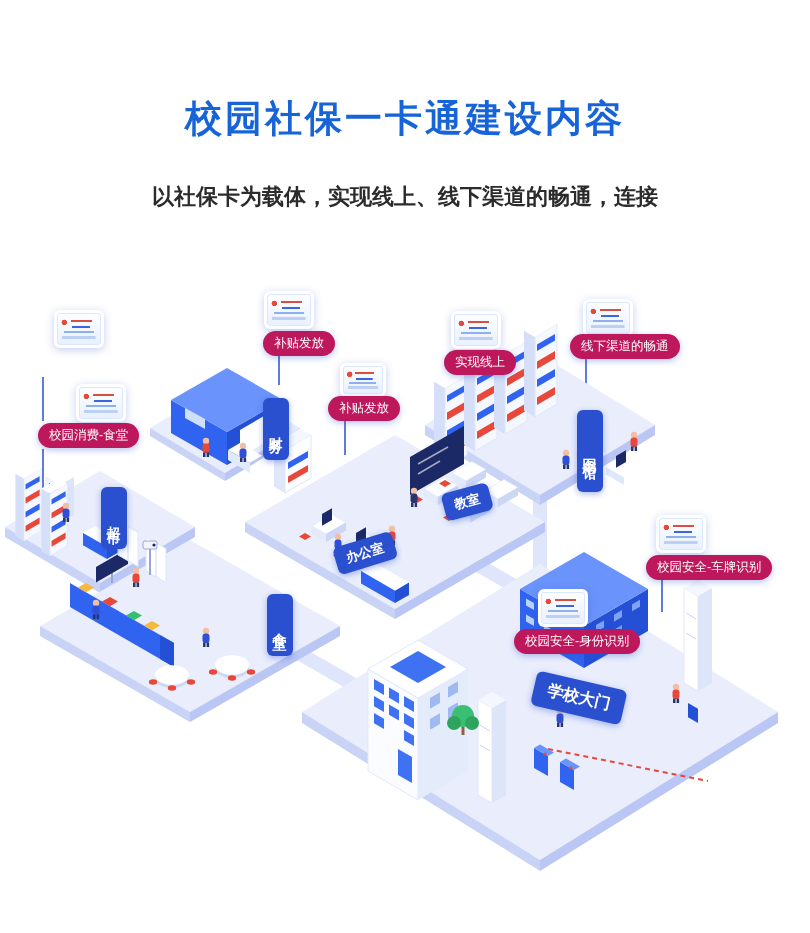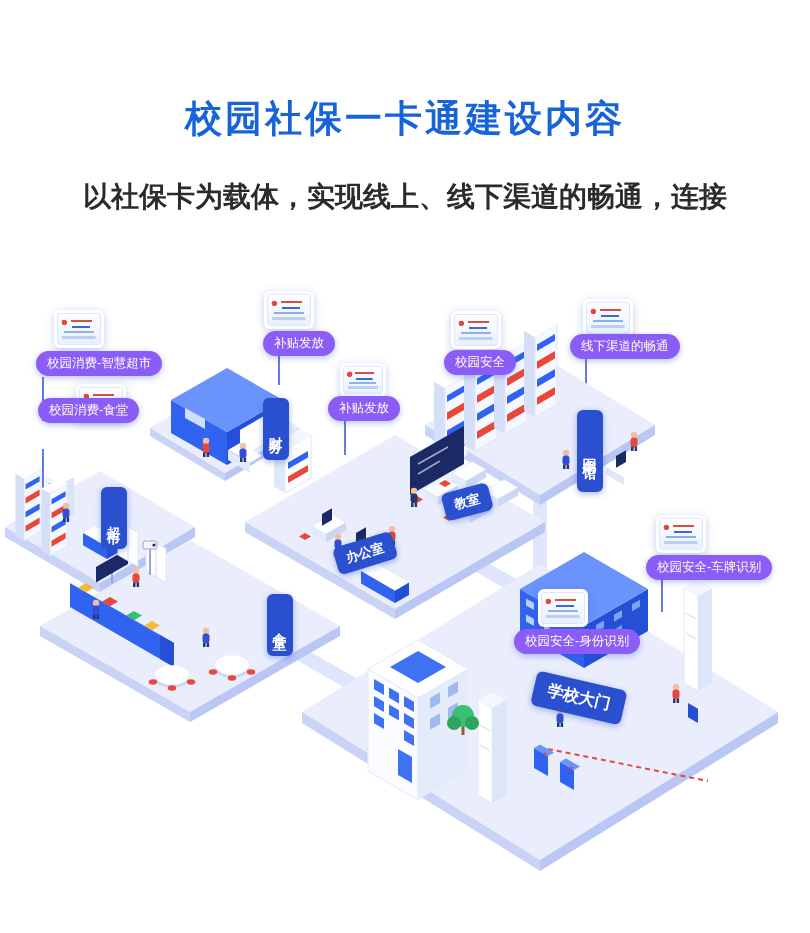--- a/index.html
+++ b/index.html
@@ -1,25 +1,25 @@
 <!DOCTYPE html>
 <html><head>
 <meta charset="utf-8">
 <style>
   html,body{margin:0;padding:0;background:#ffffff;}
   .poster{position:relative;width:810px;height:933px;background:#fff;overflow:hidden;
           font-family:"Liberation Sans",sans-serif;}
   .title{position:absolute;top:94px;left:0;width:100%;margin:0;text-align:center;
          font-size:37px;font-weight:bold;color:#1763d8;letter-spacing:3px;}
   .desc{position:absolute;top:180px;left:0;width:100%;margin:0;text-align:center;
-        font-size:28px;line-height:34px;color:#2b2b2b;font-weight:bold;}
+        font-size:22px;line-height:34px;color:#2b2b2b;font-weight:bold;}
   .scene{position:absolute;inset:0;}
   .scene-svg{position:absolute;left:0;top:283px;width:810px;height:650px;}
 
-  .callout{position:absolute;background:#8b5cf6;color:#fff;font-size:12.5px;line-height:1;
+  .callout{position:absolute;background:#be185d;color:#fff;font-size:12.5px;line-height:1;
            padding:6px 11px;border-radius:13px;white-space:nowrap;
            box-shadow:0 2px 6px rgba(43,80,207,.35);}
   .card-icon{position:absolute;width:50px;height:38px;background:#fff;border-radius:6px;
              box-shadow:0 2px 8px rgba(60,90,200,.30);padding:3px;box-sizing:border-box;}
   .card-face{width:100%;height:100%;border-radius:3px;border:1px solid #dbe6ff;box-sizing:border-box;
       background:
         radial-gradient(circle at 15% 28%, #e8483a 0 2.5px, rgba(0,0,0,0) 3px),
         linear-gradient(#d94f3f,#d94f3f) 60% 20%/50% 2px no-repeat,
         linear-gradient(#3b66e0,#3b66e0) 58% 44%/44% 2px no-repeat,
         linear-gradient(#8fb0ee,#8fb0ee) 50% 62%/72% 2px no-repeat,
@@ -334,25 +334,24 @@
     <div class="card-icon" style="left:583px;top:299px">
         <div class="card-face"></div>
       </div>
     <div class="card-icon" style="left:656px;top:515px">
         <div class="card-face"></div>
       </div>
     <div class="card-icon" style="left:538px;top:589px">
         <div class="card-face"></div>
       </div>
 
-    <div class="callout" style="left:36px;top:351px">校园消费-智慧超市</div>
-    <div class="callout" style="left:38px;top:398px">校园消费-食堂</div>
+    <div class="callout" style="left:38px;top:423px">校园消费-食堂</div>
     <div class="callout" style="left:263px;top:331px">补贴发放</div>
     <div class="callout" style="left:328px;top:396px">补贴发放</div>
-    <div class="callout" style="left:444px;top:350px">校园安全</div>
+    <div class="callout" style="left:444px;top:350px">实现线上</div>
     <div class="callout" style="left:570px;top:334px">线下渠道的畅通</div>
     <div class="callout" style="left:514px;top:629px">校园安全-身份识别</div>
     <div class="callout" style="left:646px;top:555px">校园安全-车牌识别</div>
 
     <div class="scene-label vert" style="left:263px;top:398px;height:50px">财务</div>
     <div class="scene-label vert" style="left:101px;top:487px;height:50px">超市</div>
     <div class="scene-label flat" style="left:336px;top:548px;transform:rotate(-17deg)">办公室</div>
     <div class="scene-label flat" style="left:444px;top:494px;transform:rotate(-15deg)">教室</div>
     <div class="scene-label vert" style="left:577px;top:410px;height:70px">图书馆</div>
     <div class="scene-label vert" style="left:267px;top:594px;height:50px">食堂</div>

